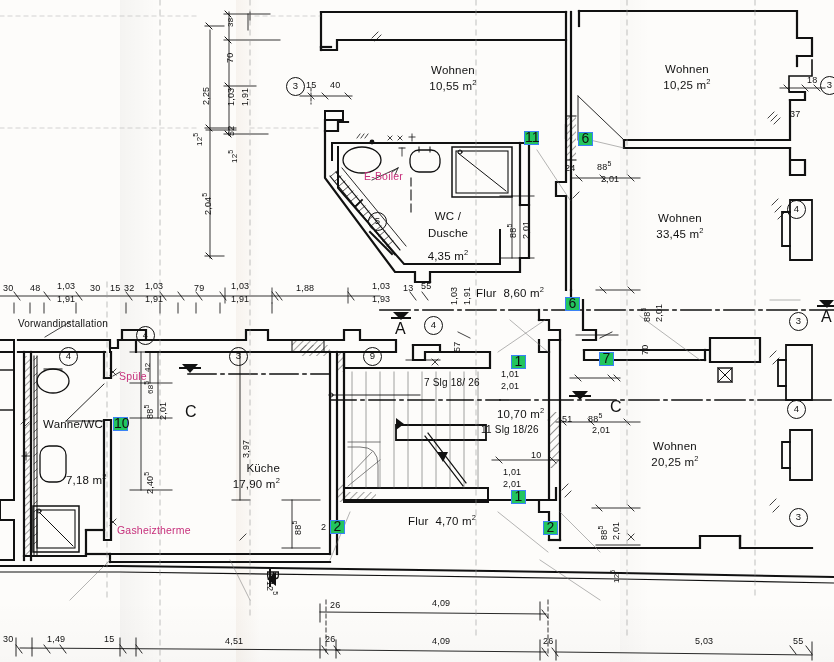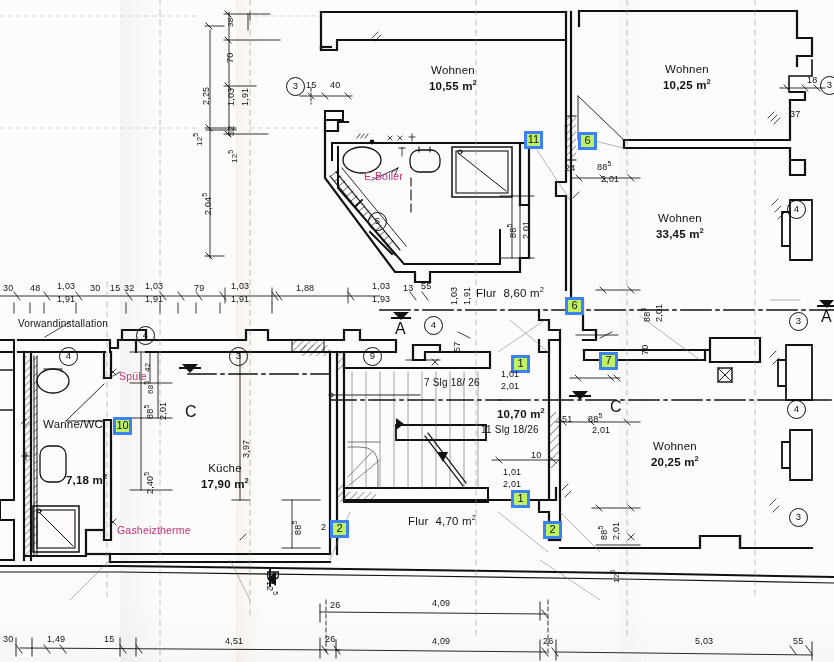--- a/index.html
+++ b/index.html
@@ -27,29 +27,29 @@
   }
   .room{font-size:11.5px;text-align:center;}
   .room .nm{display:block;}
   .room .ar{display:block;margin-top:2px;}
   .dim{font-size:9px;color:#111;}
   .dim-sm{font-size:8px;color:#111;}
   .vert{transform-origin:left top;}
   .pink{color:#c62f7b;font-size:10.5px;}
   .sect{font-size:16px;color:#111;}
   .sup{font-size:7px;vertical-align:super;}
-  .m2{font-size:11.5px;font-weight:bold;}
+  .m2{font-size:11.5px;}
   .m2 sup{font-size:7.5px;}
   .circnum{
     position:absolute;width:17px;height:17px;border:1.1px solid #111;border-radius:50%;
     font-size:9.5px;line-height:15px;text-align:center;color:#111;background:transparent;
   }
   .boxnum{
-    position:absolute;width:13px;height:12px;border:3px solid #3b82f6;
-    font-size:11px;line-height:11px;text-align:center;color:#111;background:#bef264;
+    position:absolute;width:13px;height:12px;border:1px solid #3b82f6;
+    font-size:14px;line-height:11px;text-align:center;color:#111;background:#22c55e;
   }
 </style>
 </head>
 <body>
 
 <div id="plan">
 
   <div class="scanband scan-a"></div>
   <div class="scanband scan-b"></div>
   <div class="scanband scan-c"></div>
@@ -591,22 +591,27 @@
   <div class="lbl room" style="left:632px;top:63px;width:110px;">
     <span class="nm">Wohnen</span>
     <span class="ar m2"><span>10,25 m</span><sup>2</sup></span>
   </div>
 
   <div class="lbl room" style="left:625px;top:212px;width:110px;">
     <span class="nm">Wohnen</span>
     <span class="ar m2"><span>33,45 m</span><sup>2</sup></span>
   </div>
 
-
-  <div class="lbl room" style="left:170px;top:462px;width:110px;">
+  <div class="lbl room" style="left:408px;top:208px;width:80px;line-height:17px;">
+    <span class="nm">WC /</span>
+    <span class="nm">Dusche</span>
+    <span class="ar m2"><span>4,35 m</span><sup>2</sup></span>
+  </div>
+
+  <div class="lbl room" style="left:170px;top:462px;width:110px;text-align:right;">
     <span class="nm">Küche</span>
     <span class="ar m2"><span>17,90 m</span><sup>2</sup></span>
   </div>
 
   <div class="lbl room" style="left:620px;top:440px;width:110px;">
     <span class="nm">Wohnen</span>
     <span class="ar m2"><span>20,25 m</span><sup>2</sup></span>
   </div>
 
   <div class="lbl m2" style="left:66px;top:472px;"><span>7,18 m</span><sup>2</sup></div>

